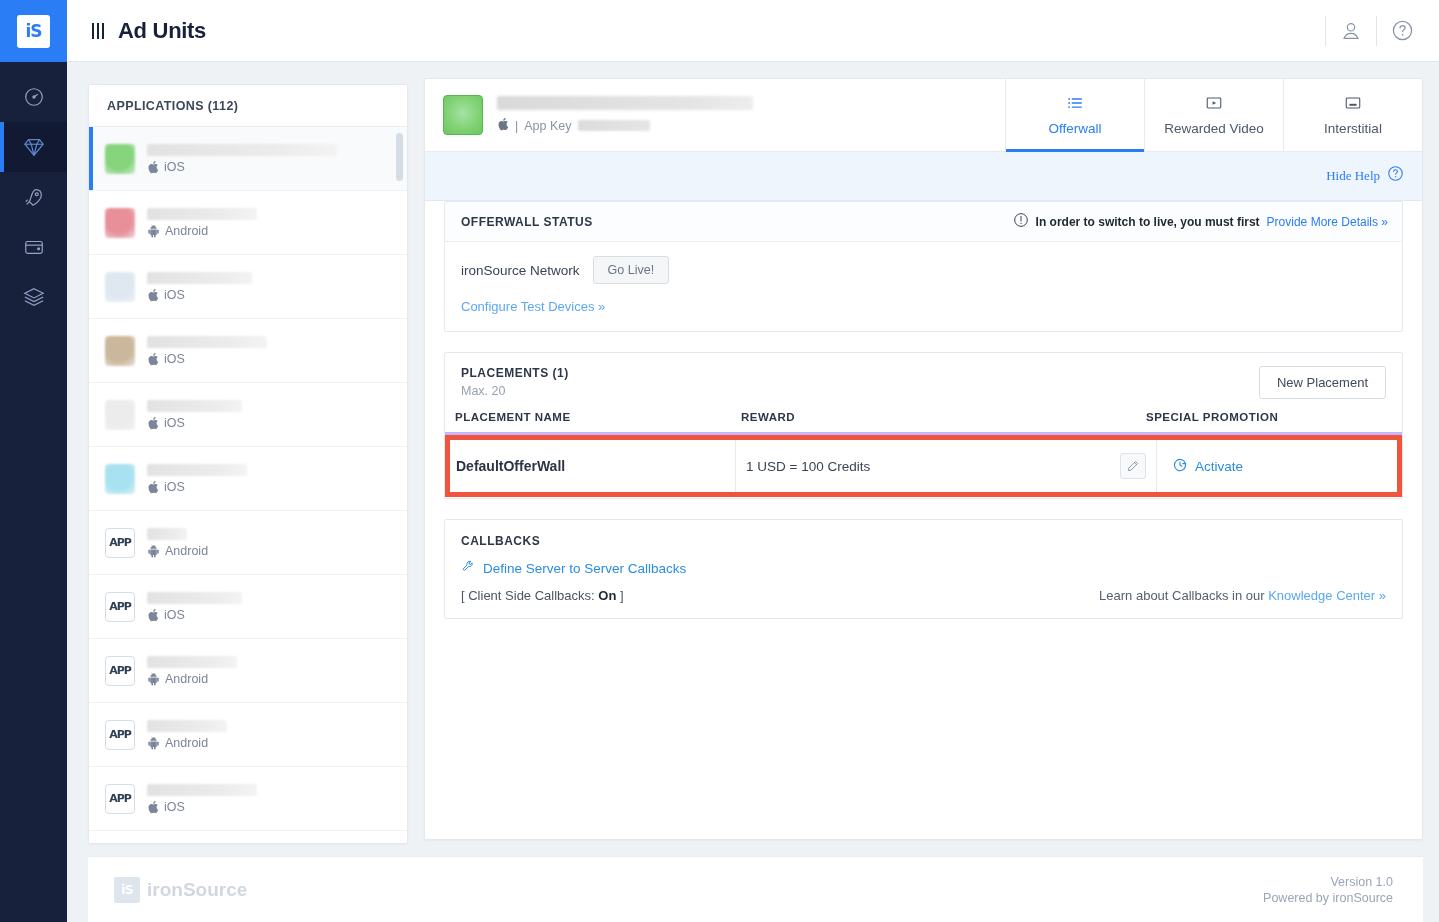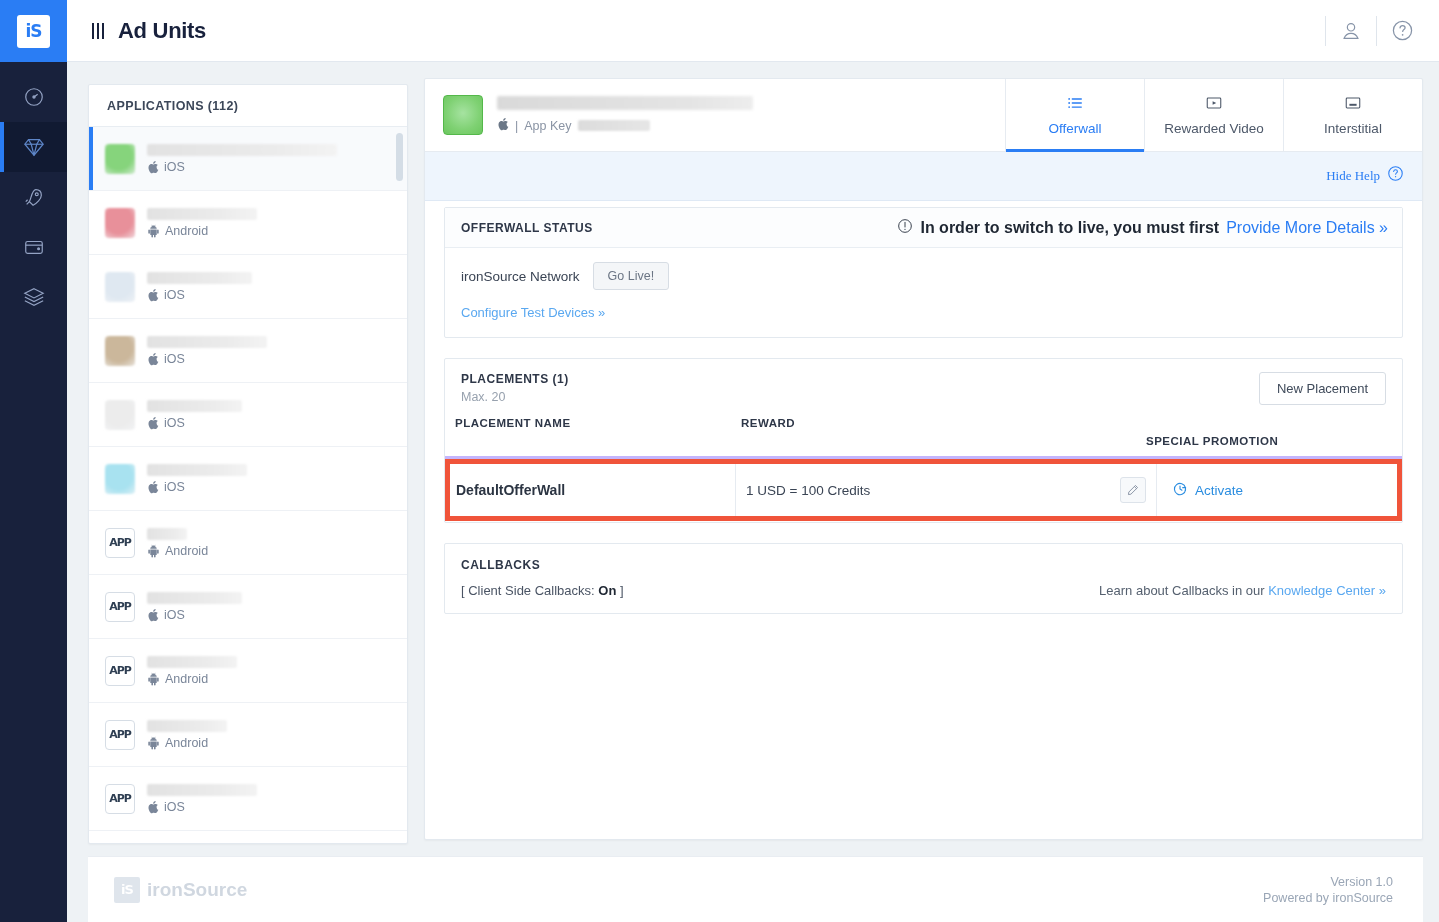--- a/index.html
+++ b/index.html
@@ -167,34 +167,34 @@
   }
   #help-text {
     font-size: 13px; color: #4a5568; line-height: 17px; max-width: 880px;
   }
   #help-actions {
     margin-left: auto; display: flex; align-items: center; gap: 7px; white-space: nowrap; font-family: Liberation Serif, serif;
   }
   #hide-help-link { font-size: 13px; color: #2a7df4; cursor: pointer; }
 
   
-  #inner { padding: 6px 19px; }
+  #inner { padding: 0 19px; }
   .section {
     border: 1px solid #e3e9ef; border-radius: 2px; background: #fff; margin-bottom: 20px;
   }
   .section-head {
     height: 40px; display: flex; align-items: center; padding: 0 14px 0 16px;
     border-bottom: 1px solid #e9eef3; background: #fcfdfe;
   }
   .section-title {
     font-size: 12px; font-weight: bold; color: #2e3748; letter-spacing: .5px;
   }
   #status-warning {
     margin-left: auto; display: flex; align-items: center; gap: 7px;
-    font-size: 16px; font-weight: bold; color: #1f2733;
+    font-size: 12px; font-weight: bold; color: #1f2733;
   }
   #status-warning a { color: #2a7df4; text-decoration: none; font-weight: normal; cursor: pointer; }
 
   #status-body { padding: 14px 16px 16px 16px; }
   #network-row { display: flex; align-items: center; gap: 13px; }
   #network-name { font-size: 13.5px; color: #3a4454; }
   #go-live-btn {
     border: 1px solid #d7dde4; background: #f4f6f8; border-radius: 3px;
     padding: 6px 14px; font-size: 12.5px; color: #6b7584; cursor: pointer;
     font-family: "Liberation Sans", sans-serif;
@@ -217,21 +217,21 @@
   }
   #placement-table { width: 100%; }
   .ptable-head {
     display: flex; padding: 0 16px 9px 10px; border-bottom: 4px solid #c4b5fd;
   }
   .ptable-head > div {
     font-size: 11.5px; font-weight: bold; color: #2e3748; letter-spacing: .5px;
   }
   .col-name { width: 286px; padding-left: 0px; }
   .col-reward { flex: 1; }
-  .col-promo { width: 240px; margin-top: 18px; }
+  .col-promo { width: 240px; }
 
   #placement-row-wrap {
     border: 5px solid #f0543a; margin: 0 0 0 0; position: relative; top: -1px;
   }
   #placement-row {
     display: flex; align-items: stretch; height: 52px; background: #fff;
   }
   #prow-name {
     width: 286px; display: flex; align-items: center; padding-left: 6px;
     font-size: 14px; font-weight: bold; color: #2b3442;
@@ -656,20 +656,28 @@
               <span>Activate</span>
             </div>
           </div>
         </div>
       </div>
     </div>
 
     <div class="section">
       <div id="callbacks-body">
         <div id="callbacks-title">CALLBACKS</div>
+        <div id="define-callbacks">
+          <span>
+            <svg width="15" height="15" viewBox="0 0 20 20" fill="none" stroke="#2a8de0" stroke-width="1.3" stroke-linecap="round">
+              <path d="M12.8 3.2a3.6 3.6 0 0 0-4.6 4.6L3.4 12.6a1.4 1.4 0 0 0 2 2l4.8-4.8a3.6 3.6 0 0 0 4.6-4.6l-2 2-1.6-.4-.4-1.6z"></path>
+            </svg>
+          </span>
+          <span>Define Server to Server Callbacks</span>
+        </div>
         <div id="callbacks-footer">
           <div>
             <span>[ Client Side Callbacks:</span>
             <b>On</b>
             <span>]</span>
           </div>
           <div id="callbacks-learn">
             <span>Learn about Callbacks in our</span>
             <a>Knowledge Center »</a>
           </div>

